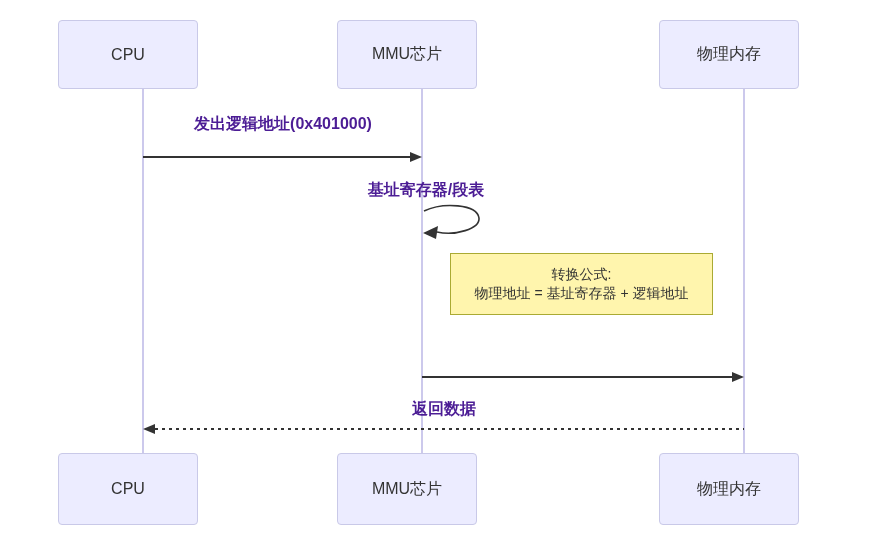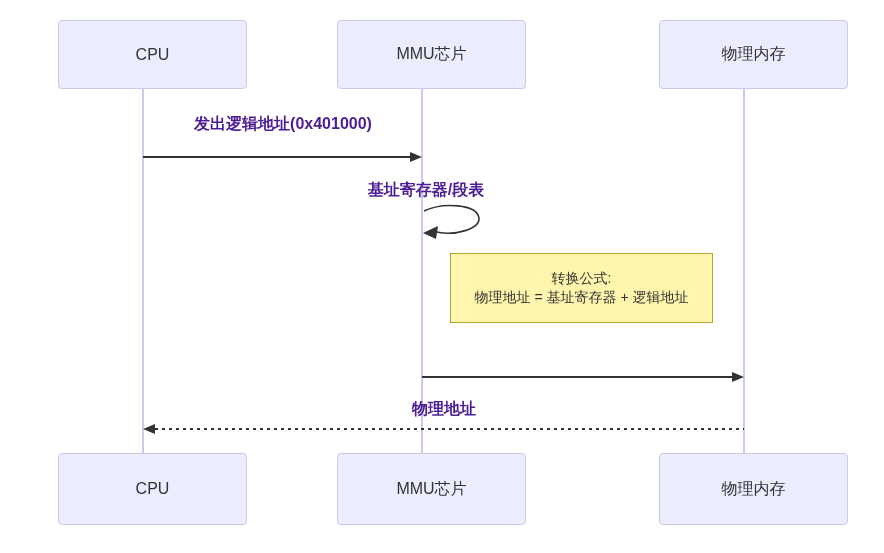--- a/index.html
+++ b/index.html
@@ -1,42 +1,42 @@
 <!DOCTYPE html>
 <html><head>
 <meta charset="utf-8">
 <style>
   html,body{margin:0;padding:0;background:#fff;}
   .canvas{
     position:relative;width:884px;height:553px;background:#ffffff;overflow:hidden;
     font-family:"Liberation Sans","DejaVu Sans",sans-serif;color:#333333;
   }
   .actor-box{
-    position:absolute;width:189px;box-sizing:border-box;
+    position:absolute;width:140px;box-sizing:border-box;
     background:#ECECFF;border:1px solid #C9C9E8;border-radius:4px;
     display:flex;align-items:center;justify-content:center;
     font-size:16px;color:#333333;
   }
   .actor-top{top:20px;height:69px;}
   .actor-bottom{top:453px;height:72px;}
   .lifeline{position:absolute;top:89px;height:364px;width:2px;background:#CCC9EC;}
   .msg-label{
     position:absolute;transform:translateX(-50%);
     font-size:16px;font-weight:700;color:#4c1d95;white-space:nowrap;
   }
   .msg-line{position:absolute;height:2px;background:#333333;}
   .msg-line-dashed{
     position:absolute;height:2px;background:repeating-linear-gradient(90deg,#333333 0 3px,transparent 3px 7px);
   }
   .ah{position:absolute;width:0;height:0;border-top:5px solid transparent;border-bottom:5px solid transparent;}
   .ah-right{border-left:12px solid #333333;}
   .ah-left{border-right:12px solid #333333;}
   .self-loop{position:absolute;left:421px;top:201px;}
   .note{
-    position:absolute;left:450px;top:253px;width:263px;height:70px;box-sizing:border-box;
+    position:absolute;left:450px;top:253px;width:263px;height:62px;box-sizing:border-box;
     background:#FFF5AD;border:1px solid #AAAA33;
     display:flex;flex-direction:column;align-items:center;justify-content:center;
     font-size:14px;line-height:19px;color:#333333;text-align:center;white-space:nowrap;
   }
 </style>
 </head>
 <body>
 
 <div class="canvas">
 
@@ -65,21 +65,21 @@
   </svg>
 
   <div class="note">
     <div>转换公式:</div>
     <div>物理地址 = 基址寄存器 + 逻辑地址</div>
   </div>
 
   <div class="msg-line" style="left:422px;top:376px;width:310px"></div>
   <div class="ah ah-right" style="left:732px;top:372px"></div>
 
-  <div class="msg-label" style="left:444px;top:399px">物理地址</div>
+  <div class="msg-label" style="left:444px;top:399px">返回数据</div>
   <div class="msg-line-dashed" style="left:155px;top:428px;width:589px"></div>
   <div class="ah ah-left" style="left:143px;top:424px"></div>
 
   <div class="actor-box actor-bottom" style="left:58px">
     <span>CPU</span>
   </div>
   <div class="actor-box actor-bottom" style="left:337px">
     <span>MMU芯片</span>
   </div>
   <div class="actor-box actor-bottom" style="left:659px">

